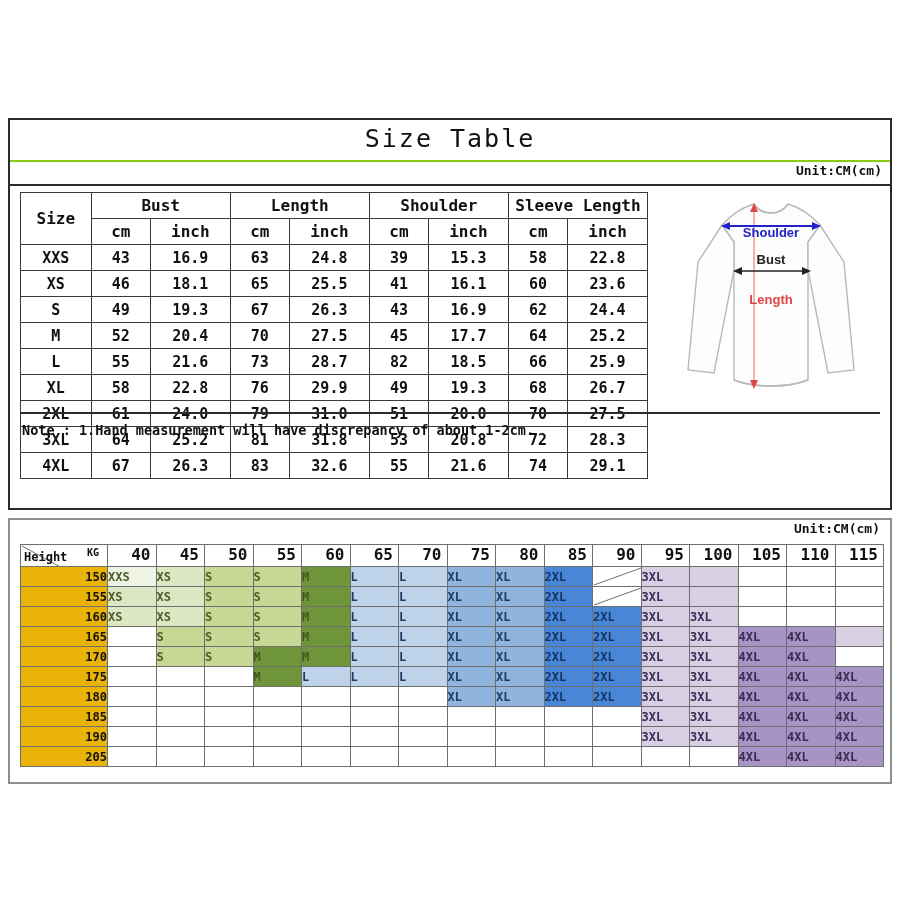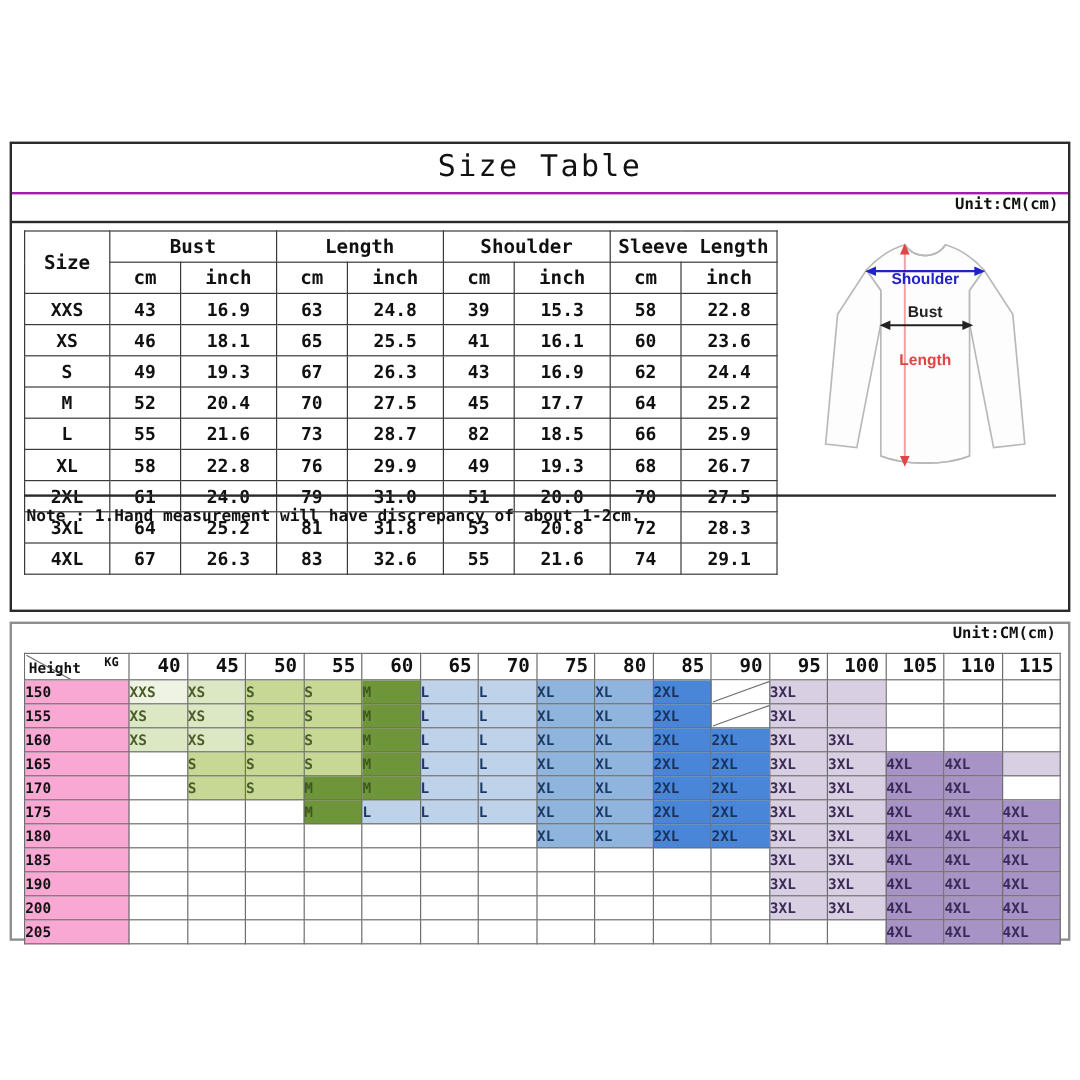--- a/index.html
+++ b/index.html
@@ -9,21 +9,21 @@
     -webkit-font-smoothing:none;
   }
   .page{position:relative;width:900px;height:900px;box-sizing:border-box;}
 
   
   .panel1{
     position:absolute;left:8px;top:118px;width:884px;height:392px;
     border:2px solid #2b2b2b;box-sizing:border-box;background:#fff;
   }
   .p1-titlebar{
-    position:relative;height:42px;border-bottom:2px solid #a21caf;box-sizing:border-box;
+    position:relative;height:42px;border-bottom:2px solid #84cc16;box-sizing:border-box;
   }
   .p1-title{
     position:absolute;left:0;right:0;top:4px;text-align:center;
     font-size:25px;letter-spacing:2px;color:#111;
     font-family:"DejaVu Sans Mono","Liberation Mono",monospace;
   }
   .p1-unitbar{
     position:relative;height:24px;border-bottom:2px solid #2b2b2b;box-sizing:border-box;
   }
   .p1-unit{
@@ -86,21 +86,21 @@
   }
   .hcorner .ht{
     position:absolute;left:3px;bottom:2px;font-size:12px;font-weight:bold;
   }
   .hcorner svg{position:absolute;left:0;top:0;}
   table.grid th.kgcol{
     text-align:right;padding-right:5px;font-size:16px;font-weight:bold;
     vertical-align:bottom;padding-bottom:2px;
   }
   td.rowhdr{
-    text-align:left;padding-right:5px;font-size:15px;font-weight:bold;background:#f9a8d4;
+    text-align:right;padding-right:5px;font-size:15px;font-weight:bold;background:#eab308;
   }
   td.cell{text-align:left;padding-left:3px;font-weight:bold;font-size:12px;}
   td.cell.empty{background:#fff;}
   td.slash{position:relative;overflow:hidden;background:#fff;}
   td.slash svg{position:absolute;left:0;top:0;}
 </style>
 </head>
 <body>
 
 <div class="page">
@@ -497,39 +497,20 @@
             <td class="cell empty"></td>
             <td class="cell empty"></td>
             <td class="cell empty"></td>
             <td class="cell" style="background: rgb(216, 207, 227); color: rgb(58, 42, 85);">3XL</td>
             <td class="cell" style="background: rgb(216, 207, 227); color: rgb(58, 42, 85);">3XL</td>
             <td class="cell" style="background: rgb(167, 147, 198); color: rgb(58, 42, 85);">4XL</td>
             <td class="cell" style="background: rgb(167, 147, 198); color: rgb(58, 42, 85);">4XL</td>
             <td class="cell" style="background: rgb(167, 147, 198); color: rgb(58, 42, 85);">4XL</td>
           </tr>
           <tr>
-            <td class="rowhdr">200</td>
-            <td class="cell empty"></td>
-            <td class="cell empty"></td>
-            <td class="cell empty"></td>
-            <td class="cell empty"></td>
-            <td class="cell empty"></td>
-            <td class="cell empty"></td>
-            <td class="cell empty"></td>
-            <td class="cell empty"></td>
-            <td class="cell empty"></td>
-            <td class="cell empty"></td>
-            <td class="cell empty"></td>
-            <td class="cell" style="background: rgb(216, 207, 227); color: rgb(58, 42, 85);">3XL</td>
-            <td class="cell" style="background: rgb(216, 207, 227); color: rgb(58, 42, 85);">3XL</td>
-            <td class="cell" style="background: rgb(167, 147, 198); color: rgb(58, 42, 85);">4XL</td>
-            <td class="cell" style="background: rgb(167, 147, 198); color: rgb(58, 42, 85);">4XL</td>
-            <td class="cell" style="background: rgb(167, 147, 198); color: rgb(58, 42, 85);">4XL</td>
-          </tr>
-          <tr>
             <td class="rowhdr">205</td>
             <td class="cell empty"></td>
             <td class="cell empty"></td>
             <td class="cell empty"></td>
             <td class="cell empty"></td>
             <td class="cell empty"></td>
             <td class="cell empty"></td>
             <td class="cell empty"></td>
             <td class="cell empty"></td>
             <td class="cell empty"></td>

